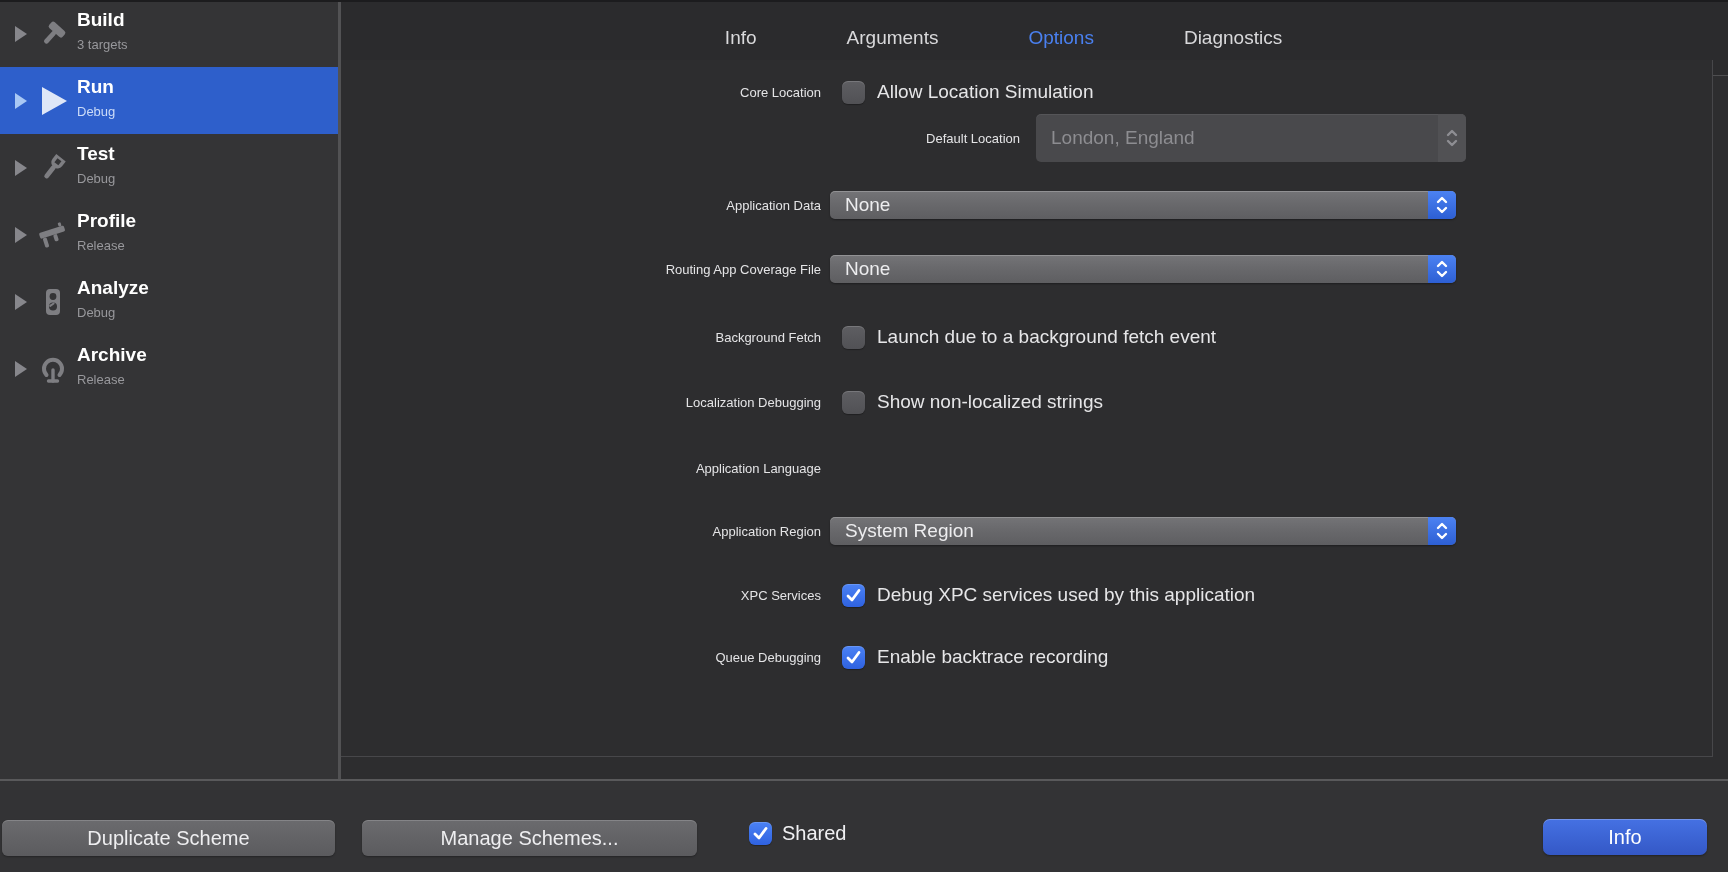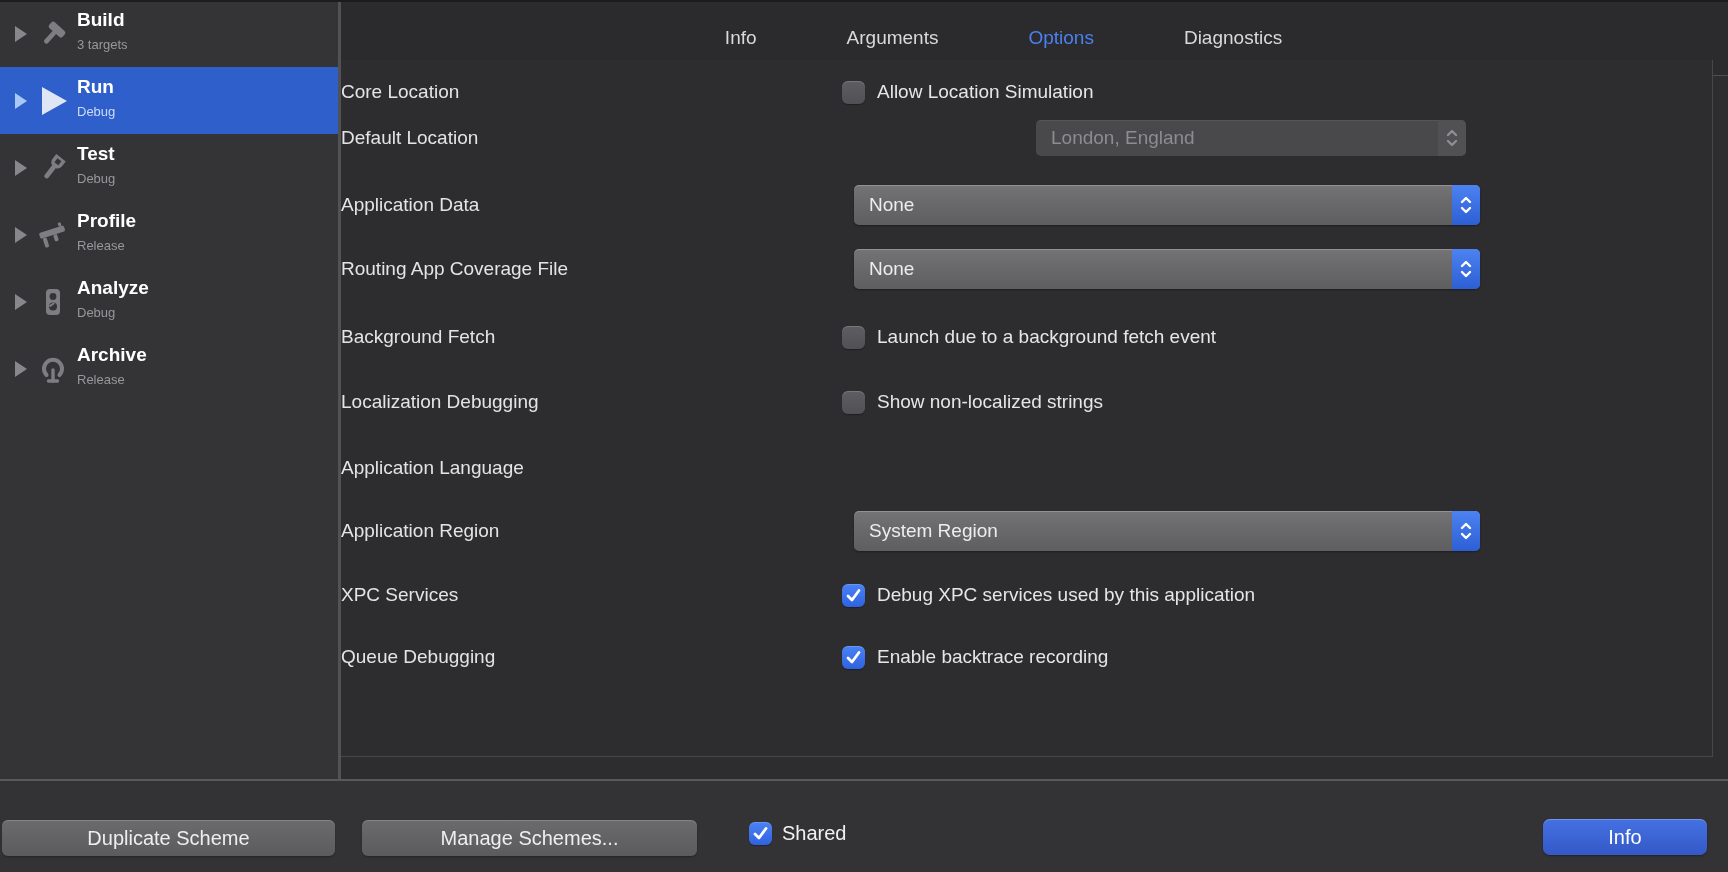--- a/index.html
+++ b/index.html
@@ -33,39 +33,39 @@
     background:#2b2b2d; border-bottom:1px solid #4e4e50;
     display:flex; align-items:center; justify-content:center; gap:90px;padding-left:28px; }
   .tabs-inner { display:flex; gap:90px; transform:translateX(-45px); }
   .tab { font-size:19px; color:#d9d9db; cursor:default; }
   .tab.selected { color:#4a80f0; }
 
   
   .form-area { position:absolute; left:341px; top:60px; width:1372px; height:697px;
     background:#2d2d2f; border-right:1px solid #47474a; border-bottom:1px solid #47474a; }
   .row { position:absolute; left:0; display:flex; align-items:center; }
-  .flabel { width:480px; font-size:19px; color:#e4e4e6; flex:none; }
+  .flabel { width:480px; text-align:right; font-size:13px; color:#e4e4e6; flex:none; }
   .flabel.wide { width:679px; }
 
   .checkbox { flex:none; width:23px; height:23px; margin-left:21px; border-radius:6px;
     background:linear-gradient(180deg,#5e5e62,#515155);
     box-shadow:inset 0 1px 0 rgba(255,255,255,.16), 0 1px 1px rgba(0,0,0,.3);
     display:flex; align-items:center; justify-content:center; }
   .checkbox.checked { background:linear-gradient(180deg,#4b82f5,#2f62e0); }
   .cb-text { font-size:19px; color:#e6e6e8; margin-left:12px; }
 
-  .popup { position:relative; margin-left:33px; width:626px; height:40px; border-radius:5px;
+  .popup { position:relative; margin-left:9px; width:626px; height:28px; border-radius:5px;
     background:linear-gradient(180deg,#747477 0%,#69696c 45%,#5e5e61 100%);
     box-shadow:inset 0 1px 0 rgba(255,255,255,.22), 0 1px 2px rgba(0,0,0,.35);
     display:flex; align-items:center; }
   .popup-value { font-size:19px; color:#ededef; margin-left:15px; }
   .popup-stepper { position:absolute; right:0; top:0; bottom:0; width:28px;
     border-radius:0 5px 5px 0; background:linear-gradient(180deg,#4c82f2,#2d5fd4);
     display:flex; align-items:center; justify-content:center; }
-  .popup.disabled { margin-left:16px; width:430px; height:36px;
+  .popup.disabled { margin-left:16px; width:430px; height:48px;
     background:#49494c; box-shadow:inset 0 1px 0 rgba(255,255,255,.07); }
   .popup.disabled .popup-value { color:#8d8d91; }
   .popup.disabled .popup-stepper { background:#515154; }
 
   
   .footer { position:absolute; left:0; top:779px; width:1728px; height:93px;
     background:#333335; border-top:2px solid #59595b; }
   .btn { position:absolute; top:39px; height:36px; border-radius:6px;
     display:flex; align-items:center; justify-content:center;
     font-size:20px; color:#eeeef0;

